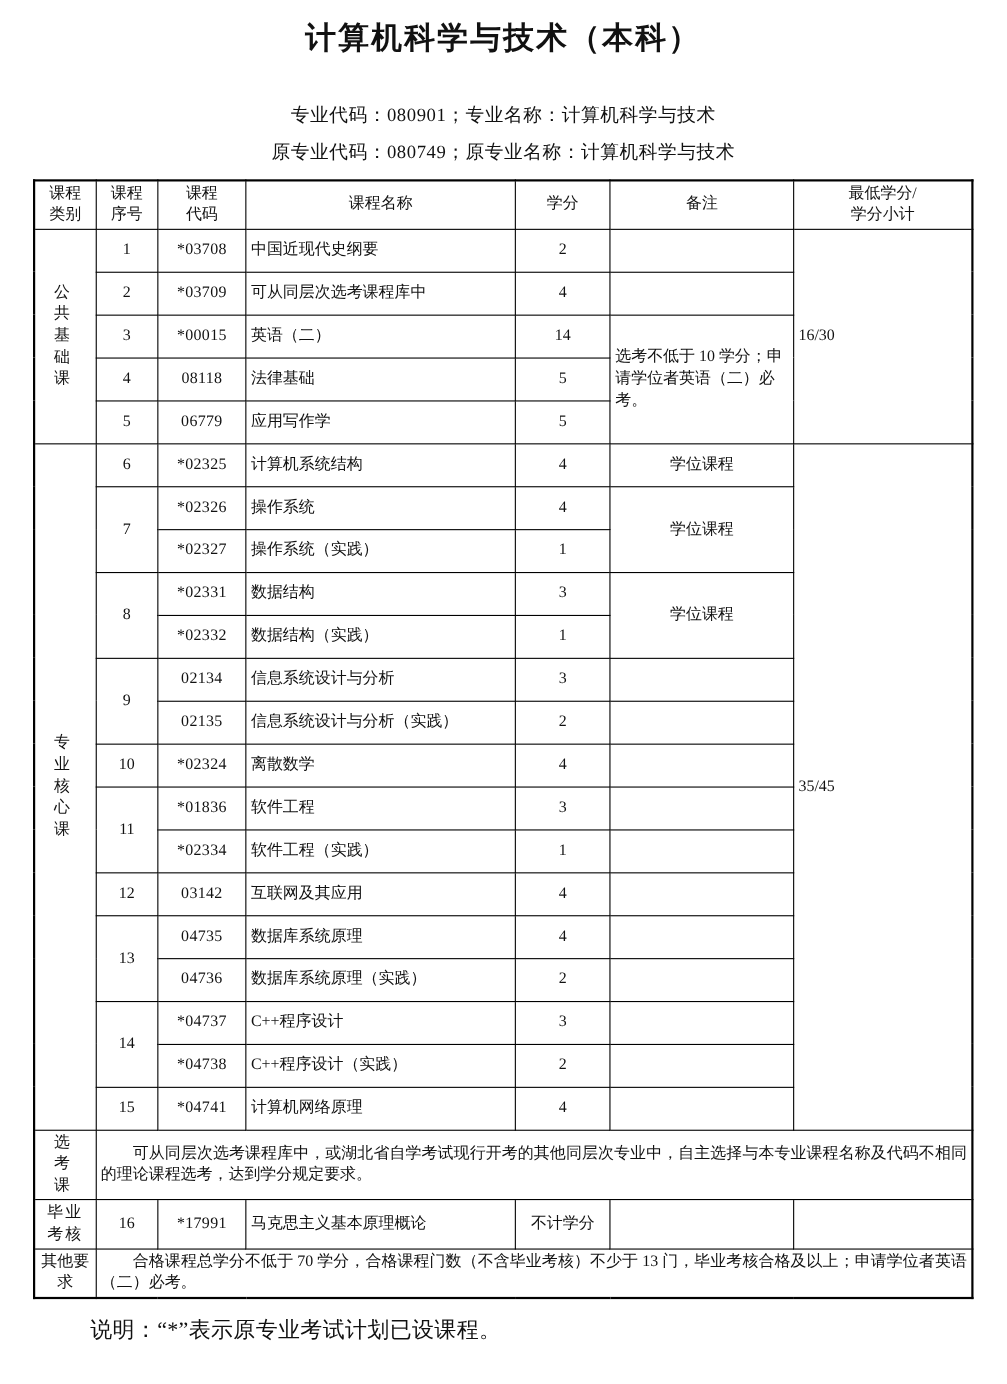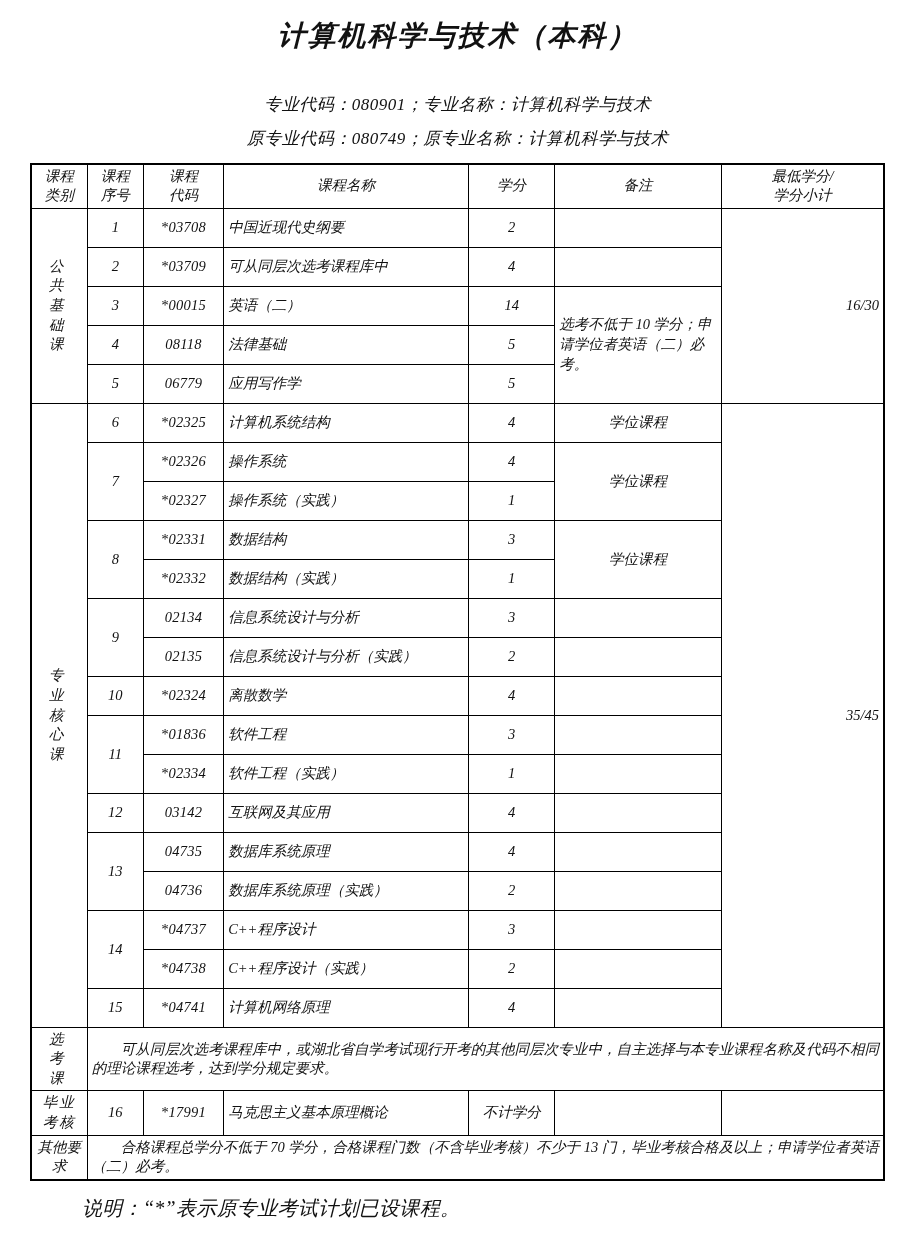--- a/index.html
+++ b/index.html
@@ -1,21 +1,21 @@
 <!DOCTYPE html>
 <html lang="zh"><head>
 <meta charset="utf-8">
 <style>
   html,body{margin:0;padding:0;}
   body{
     width:915px;height:1258px;background:#ffffff;
     font-family:"Liberation Serif","DejaVu Serif",serif;
     color:#111;-webkit-font-smoothing:none;
   }
-  .page{position:relative;width:915px;height:1258px;box-sizing:border-box;font-style:italic;}
+  .page{position:relative;width:915px;height:1258px;box-sizing:border-box;}
 
   .doc-title{
     text-align:center;font-size:28px;font-weight:700;
     letter-spacing:2px;padding-top:18px;line-height:1.3;
   }
   .subtitle-block{margin-top:34px;text-align:center;}
   .subtitle-line{font-size:17px;line-height:1.95;letter-spacing:.5px;}
 
   table.plan{
     border-collapse:collapse;
@@ -46,21 +46,21 @@
     font-size:15px;
     padding:4px 0;
   }
   .vert span{display:block;}
 
   td.num{text-align:center;}
   td.code{text-align:center;letter-spacing:.3px;}
   td.name{text-align:left;padding-left:7px;}
   td.credit{text-align:center;}
   td.remark{text-align:center;}
-  td.sub{text-align:right;font-size:15px;}
+  td.sub{text-align:left;font-size:15px;}
   td.remark-ml{
     text-align:left;padding:4px 8px;font-size:14.5px;line-height:1.62;
   }
   .row-std td{height:34px;}
   .para{
     text-align:justify;padding:7px 10px 8px 10px;
     font-size:15px;line-height:1.72;text-indent:2em;
   }
   .other-label{text-align:center;font-size:15px;}
   .footnote{

